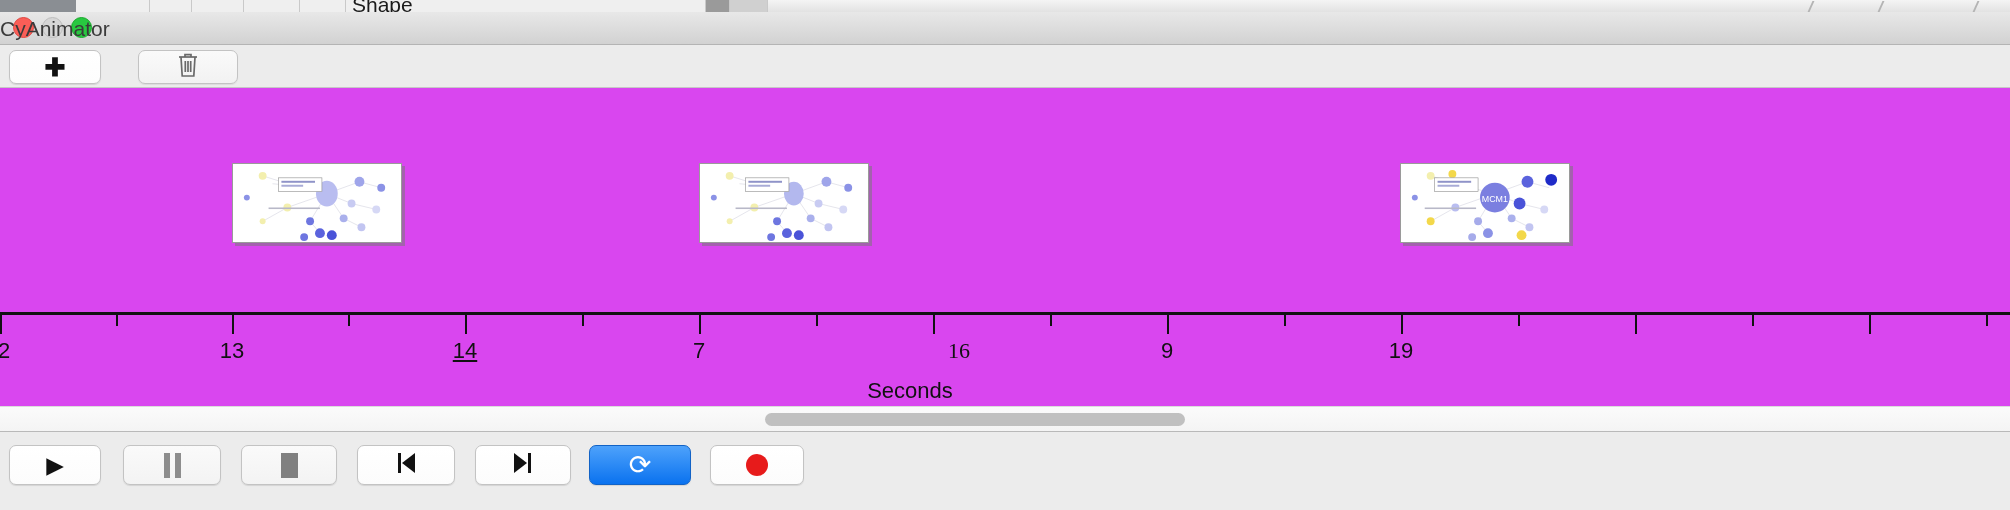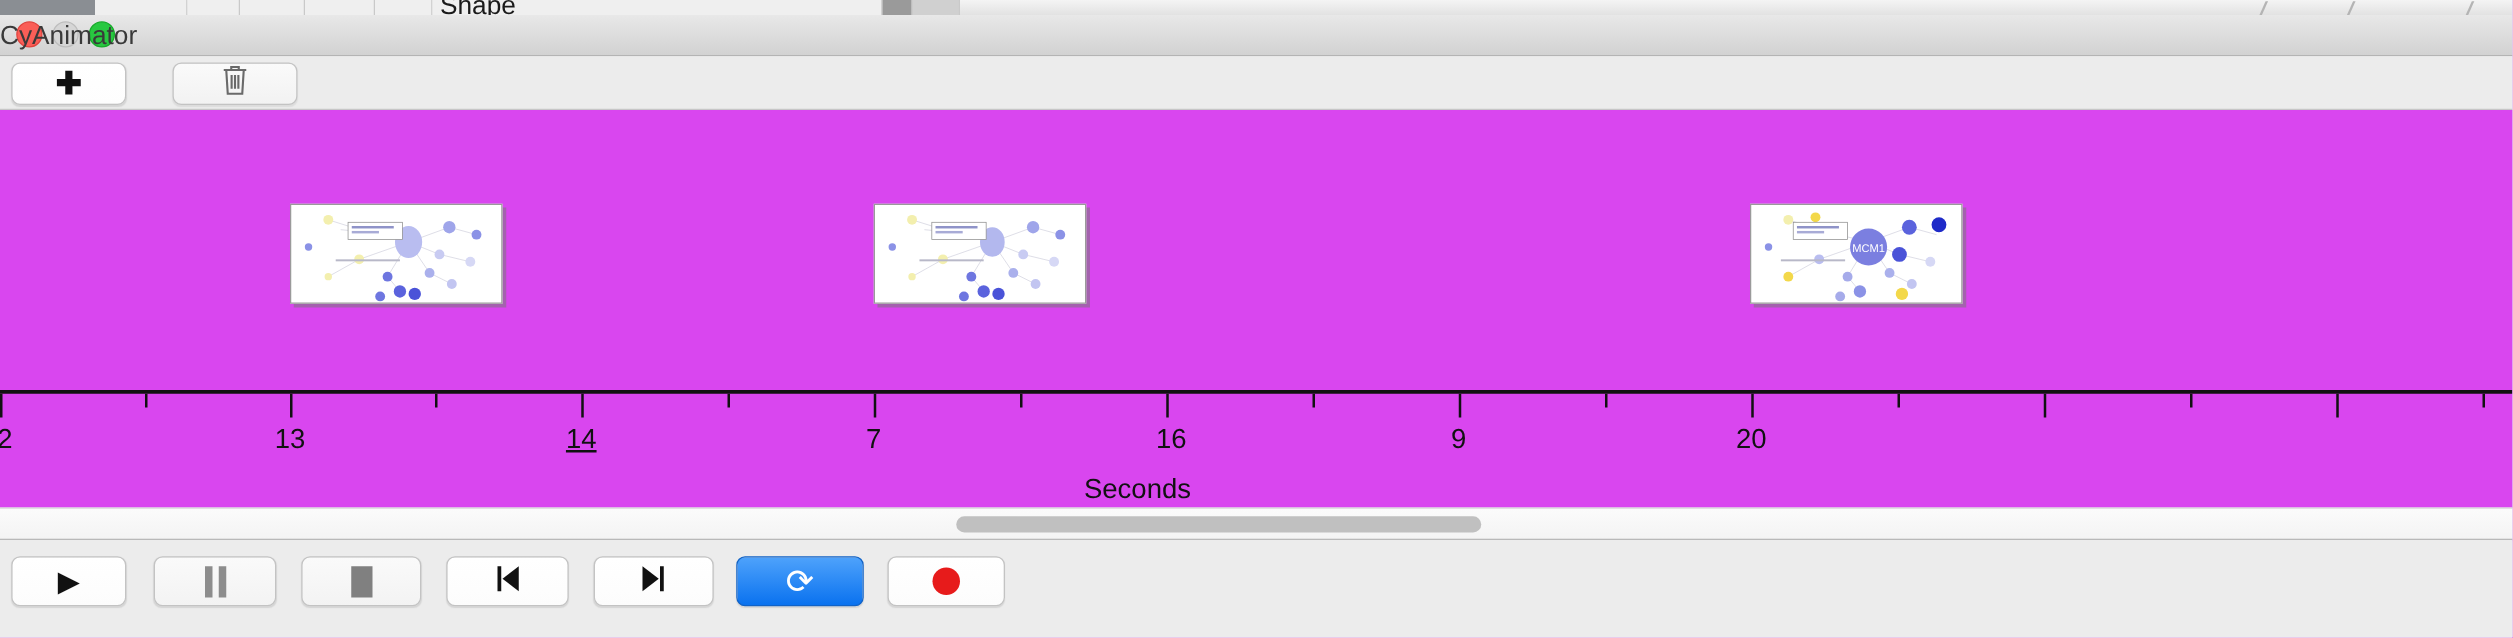--- a/index.html
+++ b/index.html
@@ -331,23 +331,23 @@
     <div class="tick minor" style="left:1518px;"></div>
     <div class="tick major" style="left:1635px;"></div>
     <div class="tick minor" style="left:1752px;"></div>
     <div class="tick major" style="left:1869px;"></div>
     <div class="tick minor" style="left:1986px;"></div>
 
     <div class="tick-label" style="left:4px;">2</div>
     <div class="tick-label" style="left:232px;">13</div>
     <div class="tick-label" style="left:465px;text-decoration:underline;">14</div>
     <div class="tick-label" style="left:699px;">7</div>
-    <div class="tick-label" style="left:937px;">16</div>
+    <div class="tick-label" style="left:959px;font-family:Liberation Serif, serif;">16</div>
     <div class="tick-label" style="left:1167px;">9</div>
-    <div class="tick-label" style="left:1401px;">20</div>
+    <div class="tick-label" style="left:1401px;">19</div>
 
     <div class="axis-caption">Seconds</div>
   </div>
 
   <div class="hscroll">
     <div class="thumb" style="left: 765px; width: 420px;"></div>
   </div>
 
   <div class="playbar">
 

